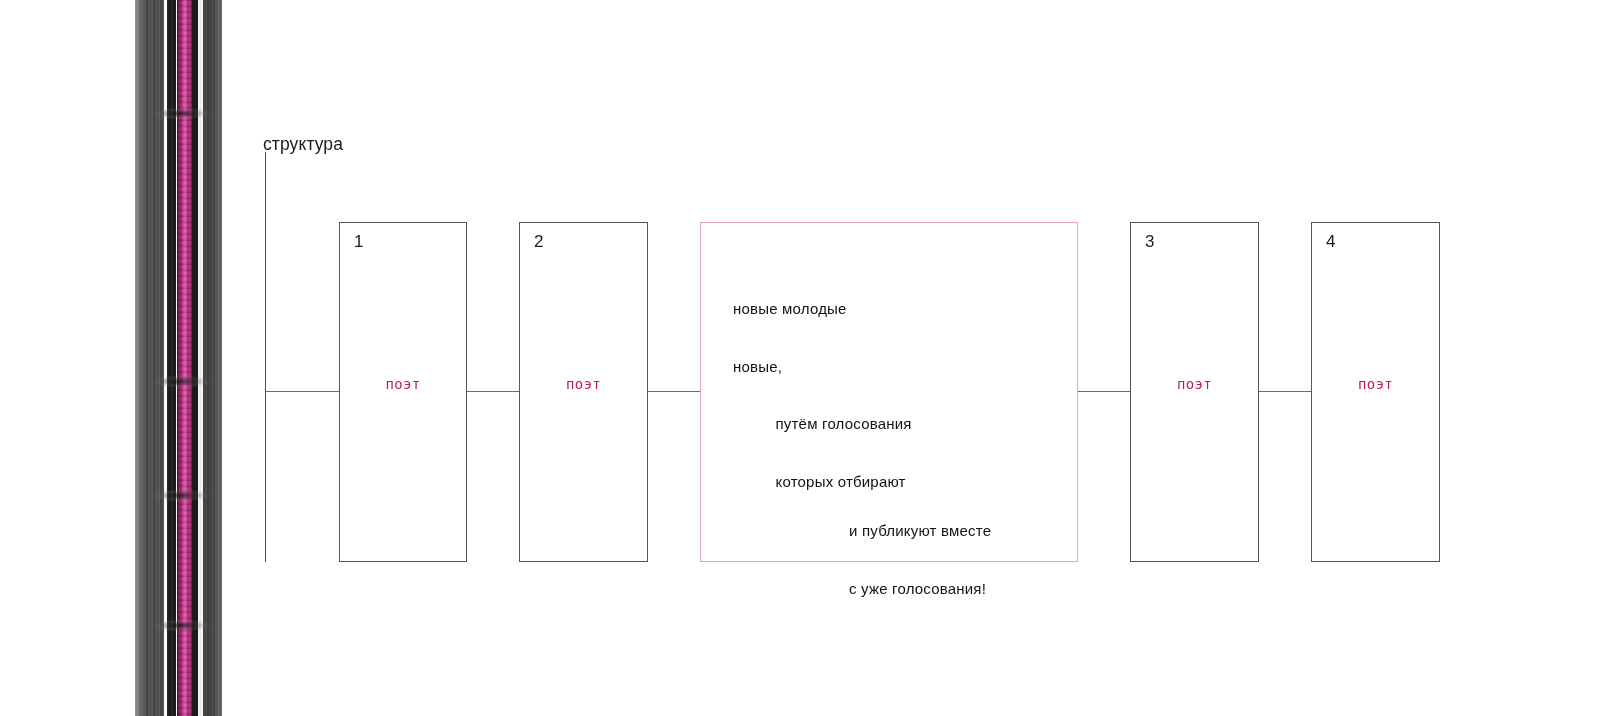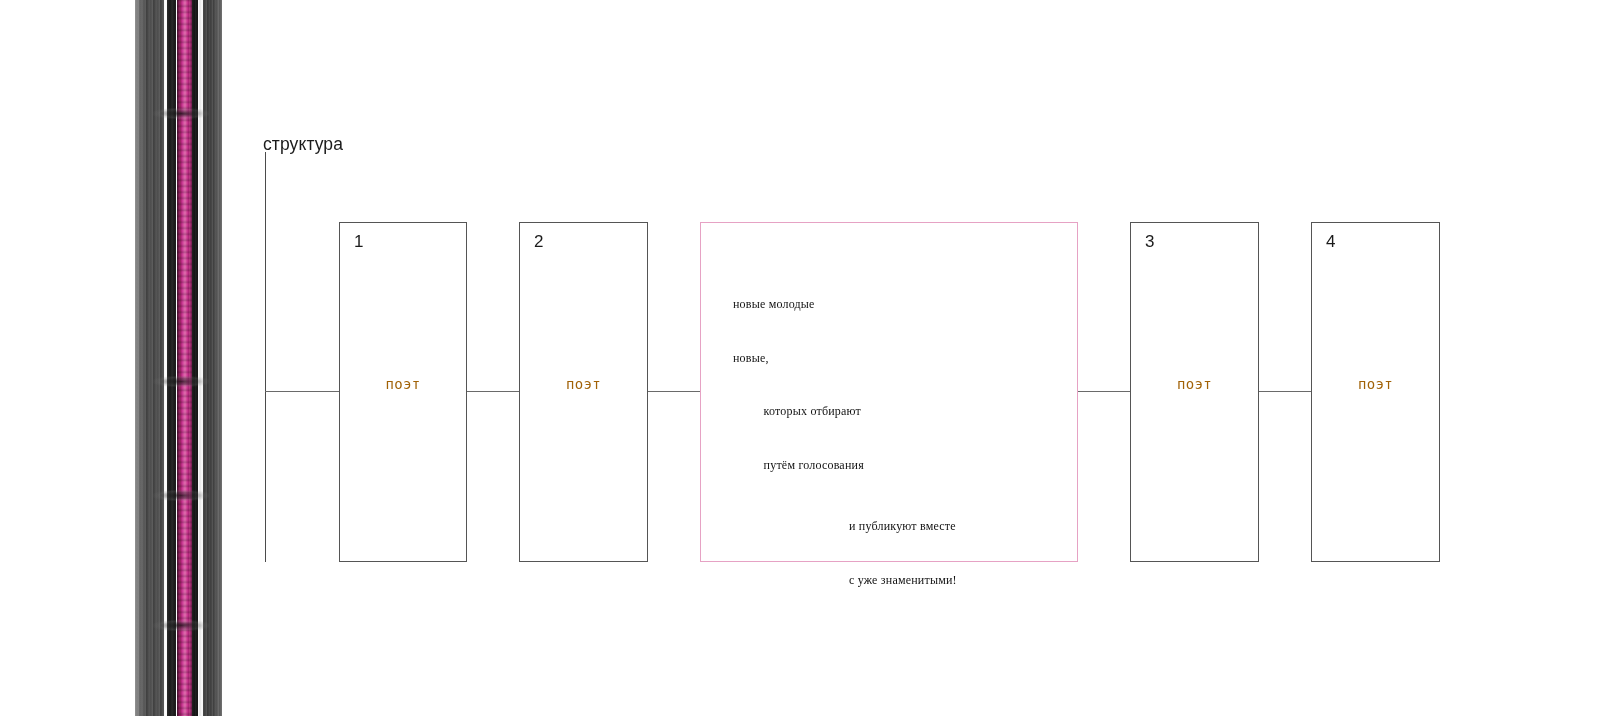--- a/index.html
+++ b/index.html
@@ -159,38 +159,38 @@
     color: #1b1b1b;
   }
   .node-box .node-role {
     position: absolute;
     left: 0;
     right: 0;
     top: 153px;
     text-align: center;
     font-family: "DejaVu Sans Mono", "Liberation Mono", monospace;
     font-size: 14px;
-    color: #a16207;
+    color: #be185d;
     letter-spacing: .3px;
   }
 
   #highlight-box {
     position: absolute;
     left: 700px;
     top: 222px;
     width: 378px;
     height: 340px;
     border: 1px solid #e6a2c4;
     background: #ffffff;
     box-sizing: border-box;
   }
   .poem-line {
     position: absolute;
-    font-family: Liberation Serif, serif;
-    font-size: 12px;
+    font-family: Liberation Sans, sans-serif;
+    font-size: 15px;
     color: #131313;
     white-space: pre;
     letter-spacing: .2px;
   }
   #poem-top  { left: 32px; top: 40px;  }
   #poem-bottom { left: 148px; top: 262px; }
   .poem-line div { line-height: 23.5px; }
   .indent { padding-left: 5.1ch; }
 </style>
 </head>
@@ -230,26 +230,26 @@
 
 <div class="node-box" style="left:519px; width:129px">
   <span class="node-num">2</span>
   <span class="node-role">поэт</span>
 </div>
 
 <div id="highlight-box">
   <div class="poem-line" id="poem-top">
     <div>новые молодые</div>
     <div>новые,</div>
+    <div class="indent">путём голосования</div>
     <div class="indent">которых отбирают</div>
-    <div class="indent">путём голосования</div>
   </div>
   <div class="poem-line" id="poem-bottom">
     <div>и публикуют вместе</div>
-    <div>с уже знаменитыми!</div>
+    <div>с уже голосования!</div>
   </div>
 </div>
 
 <div class="node-box" style="left:1130px; width:129px">
   <span class="node-num">3</span>
   <span class="node-role">поэт</span>
 </div>
 
 <div class="node-box" style="left:1311px; width:129px">
   <span class="node-num">4</span>

